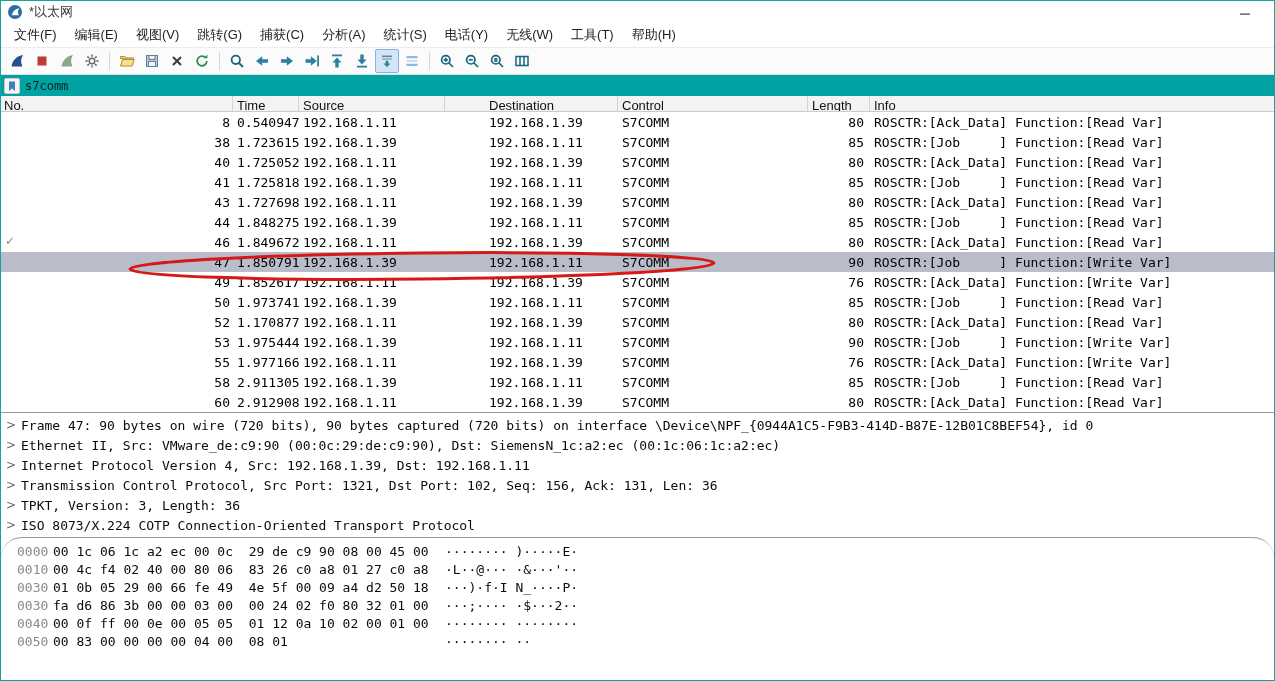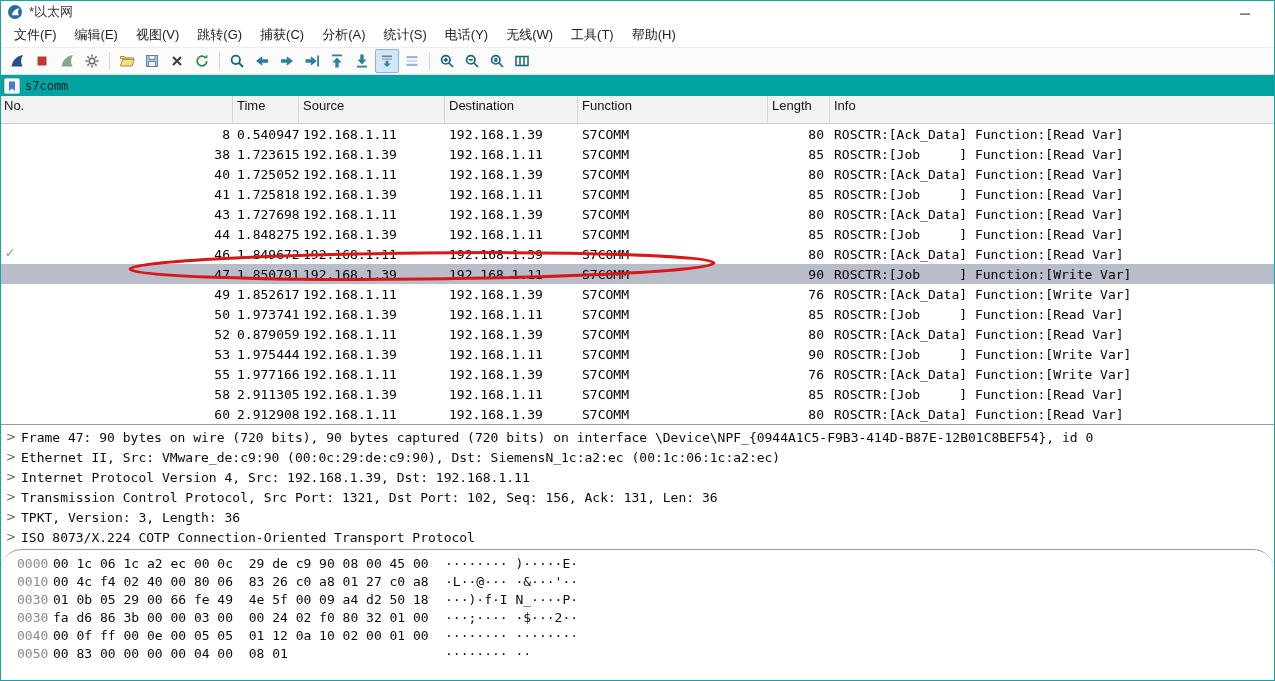--- a/index.html
+++ b/index.html
@@ -24,27 +24,27 @@
   .tb.pressed { background: #d3e6f8; border: 1px solid #85b4e2; }
   .tbsep { width: 1px; height: 18px; background: #d6d6d6; margin: 0 4px; }
 
   
   .filterbar { height: 21px; background: #00a2a2; display: flex; align-items: center; padding: 0 3px; flex: none; }
   .fb-bookmark { width: 16px; height: 16px; background: #f5f5f5; border: 1px solid #c9c9c9; border-radius: 2px; display: flex; align-items: center; justify-content: center; margin-right: 5px; }
   .fb-input { flex: 1; background: transparent; border: none; outline: none; font-family: "DejaVu Sans Mono", monospace; font-size: 12px; color: #052424; }
 
   
   .plist { position: relative; flex: none; }
-  .phead { height: 28px; display: flex; background: #f3f3f3; border-bottom: 1px solid #cccccc; }
+  .phead { height: 16px; display: flex; background: #f3f3f3; border-bottom: 1px solid #cccccc; }
   .ph { border-right: 1px solid #d4d4d4; padding: 2px 0 0 4px; color: #111; overflow: hidden; }
   .ph:last-child { border-right: none; }
   .w-no { width: 232px; flex: none; }
   .w-time { width: 66px; flex: none; }
   .w-src { width: 146px; flex: none; }
-  .w-dst { width: 133px; flex: none; }
+  .w-dst { width: 133px; flex: none; margin-left: 40px; }
   .w-proto { width: 190px; flex: none; }
   .w-len { width: 62px; flex: none; }
   .w-info { flex: 1; }
   .ph.w-no { padding-left: 3px; }
 
   .pbody { font-family: "DejaVu Sans Mono", monospace; font-size: 13px; }
   .prow { height: 20px; display: flex; align-items: center; position: relative; white-space: pre; }
   .prow.selected { background: #b9bcc9; }
   .pc { overflow: hidden; }
   .pc.w-no { text-align: right; padding-right: 3px; }
@@ -249,36 +249,36 @@
     </span>
     <input class="fb-input" value="s7comm" style="">
   </div>
 
   <div class="plist">
     <div class="phead">
       <span class="ph w-no">No.</span>
       <span class="ph w-time">Time</span>
       <span class="ph w-src">Source</span>
       <span class="ph w-dst">Destination</span>
-      <span class="ph w-proto">Function</span>
+      <span class="ph w-proto">Control</span>
       <span class="ph w-len">Length</span>
       <span class="ph w-info">Info</span>
     </div>
     <div class="pbody">
         <div class="prow"><span class="pc w-no">8</span><span class="pc w-time">0.540947</span><span class="pc w-src">192.168.1.11</span><span class="pc w-dst">192.168.1.39</span><span class="pc w-proto">S7COMM</span><span class="pc w-len">80</span><span class="pc w-info">ROSCTR:[Ack_Data] Function:[Read Var]</span></div>
         <div class="prow"><span class="pc w-no">38</span><span class="pc w-time">1.723615</span><span class="pc w-src">192.168.1.39</span><span class="pc w-dst">192.168.1.11</span><span class="pc w-proto">S7COMM</span><span class="pc w-len">85</span><span class="pc w-info">ROSCTR:[Job     ] Function:[Read Var]</span></div>
         <div class="prow"><span class="pc w-no">40</span><span class="pc w-time">1.725052</span><span class="pc w-src">192.168.1.11</span><span class="pc w-dst">192.168.1.39</span><span class="pc w-proto">S7COMM</span><span class="pc w-len">80</span><span class="pc w-info">ROSCTR:[Ack_Data] Function:[Read Var]</span></div>
         <div class="prow"><span class="pc w-no">41</span><span class="pc w-time">1.725818</span><span class="pc w-src">192.168.1.39</span><span class="pc w-dst">192.168.1.11</span><span class="pc w-proto">S7COMM</span><span class="pc w-len">85</span><span class="pc w-info">ROSCTR:[Job     ] Function:[Read Var]</span></div>
         <div class="prow"><span class="pc w-no">43</span><span class="pc w-time">1.727698</span><span class="pc w-src">192.168.1.11</span><span class="pc w-dst">192.168.1.39</span><span class="pc w-proto">S7COMM</span><span class="pc w-len">80</span><span class="pc w-info">ROSCTR:[Ack_Data] Function:[Read Var]</span></div>
         <div class="prow"><span class="pc w-no">44</span><span class="pc w-time">1.848275</span><span class="pc w-src">192.168.1.39</span><span class="pc w-dst">192.168.1.11</span><span class="pc w-proto">S7COMM</span><span class="pc w-len">85</span><span class="pc w-info">ROSCTR:[Job     ] Function:[Read Var]</span></div>
         <div class="prow"><span class="mark">✓</span><span class="pc w-no">46</span><span class="pc w-time">1.849672</span><span class="pc w-src">192.168.1.11</span><span class="pc w-dst">192.168.1.39</span><span class="pc w-proto">S7COMM</span><span class="pc w-len">80</span><span class="pc w-info">ROSCTR:[Ack_Data] Function:[Read Var]</span></div>
         <div class="prow selected"><span class="pc w-no">47</span><span class="pc w-time">1.850791</span><span class="pc w-src">192.168.1.39</span><span class="pc w-dst">192.168.1.11</span><span class="pc w-proto">S7COMM</span><span class="pc w-len">90</span><span class="pc w-info">ROSCTR:[Job     ] Function:[Write Var]</span></div>
         <div class="prow"><span class="pc w-no">49</span><span class="pc w-time">1.852617</span><span class="pc w-src">192.168.1.11</span><span class="pc w-dst">192.168.1.39</span><span class="pc w-proto">S7COMM</span><span class="pc w-len">76</span><span class="pc w-info">ROSCTR:[Ack_Data] Function:[Write Var]</span></div>
         <div class="prow"><span class="pc w-no">50</span><span class="pc w-time">1.973741</span><span class="pc w-src">192.168.1.39</span><span class="pc w-dst">192.168.1.11</span><span class="pc w-proto">S7COMM</span><span class="pc w-len">85</span><span class="pc w-info">ROSCTR:[Job     ] Function:[Read Var]</span></div>
-        <div class="prow"><span class="pc w-no">52</span><span class="pc w-time">0.879059</span><span class="pc w-src">192.168.1.11</span><span class="pc w-dst">192.168.1.39</span><span class="pc w-proto">S7COMM</span><span class="pc w-len">80</span><span class="pc w-info">ROSCTR:[Ack_Data] Function:[Read Var]</span></div>
+        <div class="prow"><span class="pc w-no">52</span><span class="pc w-time">1.170877</span><span class="pc w-src">192.168.1.11</span><span class="pc w-dst">192.168.1.39</span><span class="pc w-proto">S7COMM</span><span class="pc w-len">80</span><span class="pc w-info">ROSCTR:[Ack_Data] Function:[Read Var]</span></div>
         <div class="prow"><span class="pc w-no">53</span><span class="pc w-time">1.975444</span><span class="pc w-src">192.168.1.39</span><span class="pc w-dst">192.168.1.11</span><span class="pc w-proto">S7COMM</span><span class="pc w-len">90</span><span class="pc w-info">ROSCTR:[Job     ] Function:[Write Var]</span></div>
         <div class="prow"><span class="pc w-no">55</span><span class="pc w-time">1.977166</span><span class="pc w-src">192.168.1.11</span><span class="pc w-dst">192.168.1.39</span><span class="pc w-proto">S7COMM</span><span class="pc w-len">76</span><span class="pc w-info">ROSCTR:[Ack_Data] Function:[Write Var]</span></div>
         <div class="prow"><span class="pc w-no">58</span><span class="pc w-time">2.911305</span><span class="pc w-src">192.168.1.39</span><span class="pc w-dst">192.168.1.11</span><span class="pc w-proto">S7COMM</span><span class="pc w-len">85</span><span class="pc w-info">ROSCTR:[Job     ] Function:[Read Var]</span></div>
         <div class="prow"><span class="pc w-no">60</span><span class="pc w-time">2.912908</span><span class="pc w-src">192.168.1.11</span><span class="pc w-dst">192.168.1.39</span><span class="pc w-proto">S7COMM</span><span class="pc w-len">80</span><span class="pc w-info">ROSCTR:[Ack_Data] Function:[Read Var]</span></div>
       </div>
     <svg class="annotation" width="1273" height="320">
       <ellipse cx="421" cy="170" rx="292" ry="13" fill="none" stroke="#d81717" stroke-width="3" transform="rotate(-0.6 421 170)"></ellipse>
     </svg>
   </div>
 

